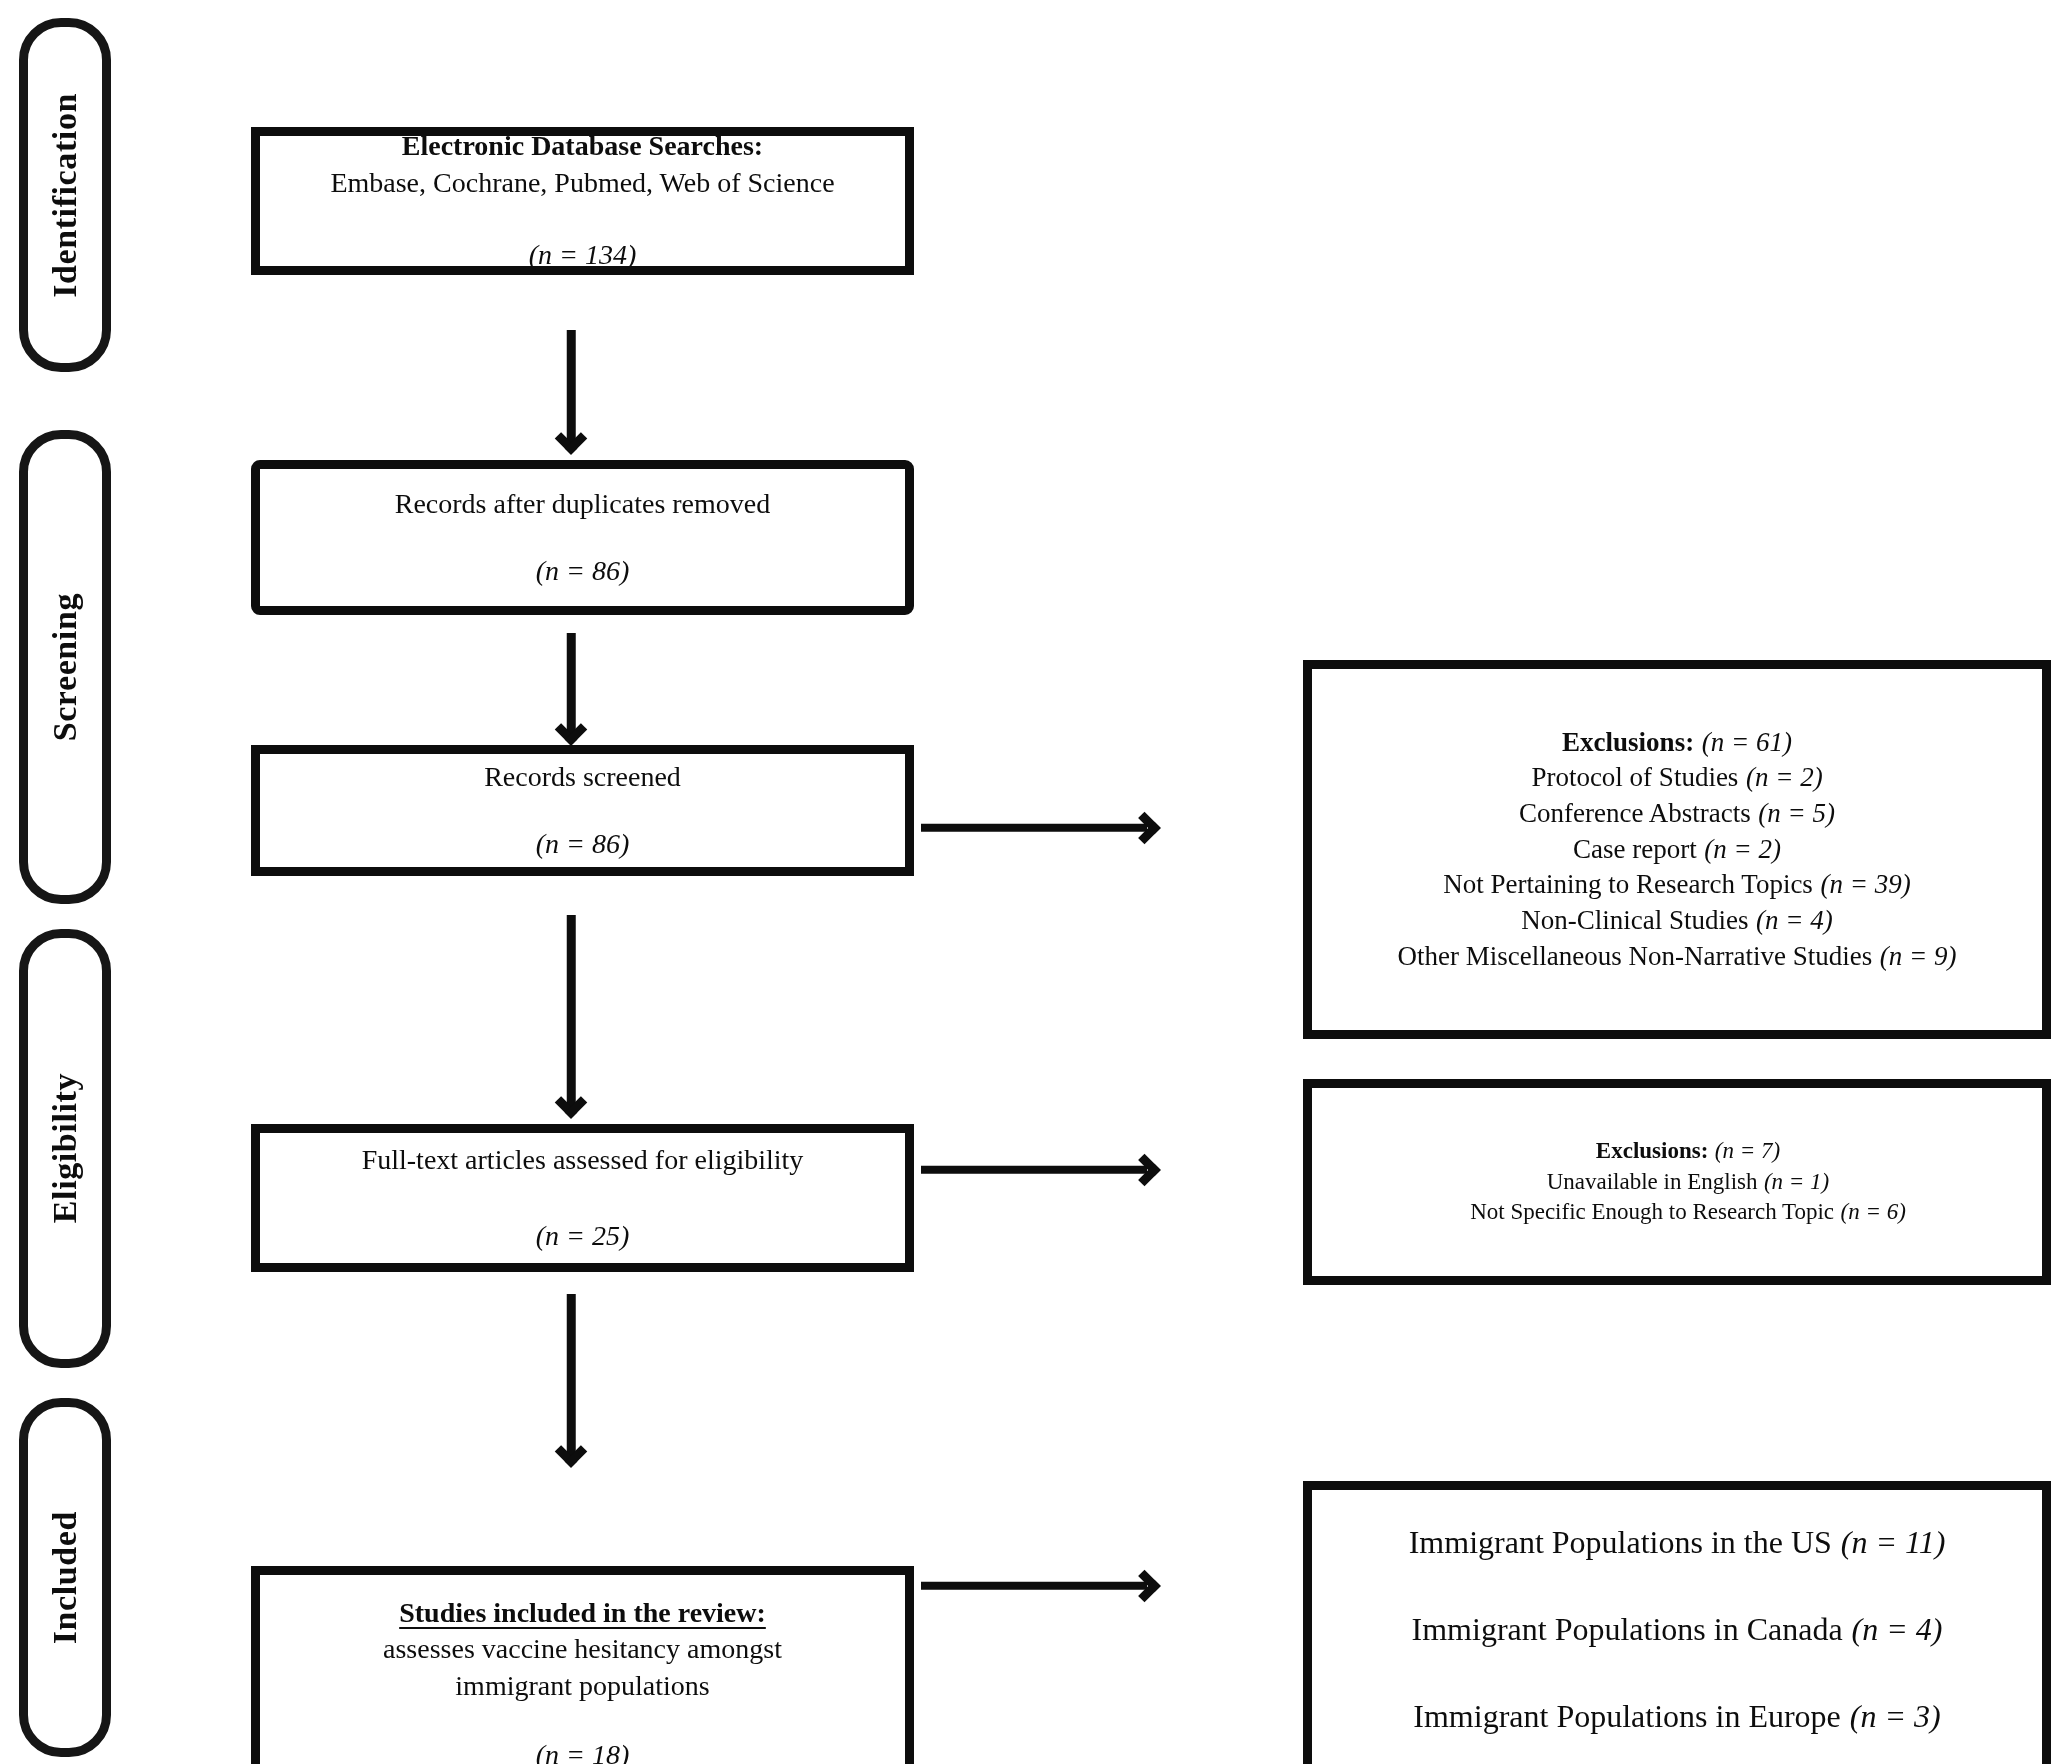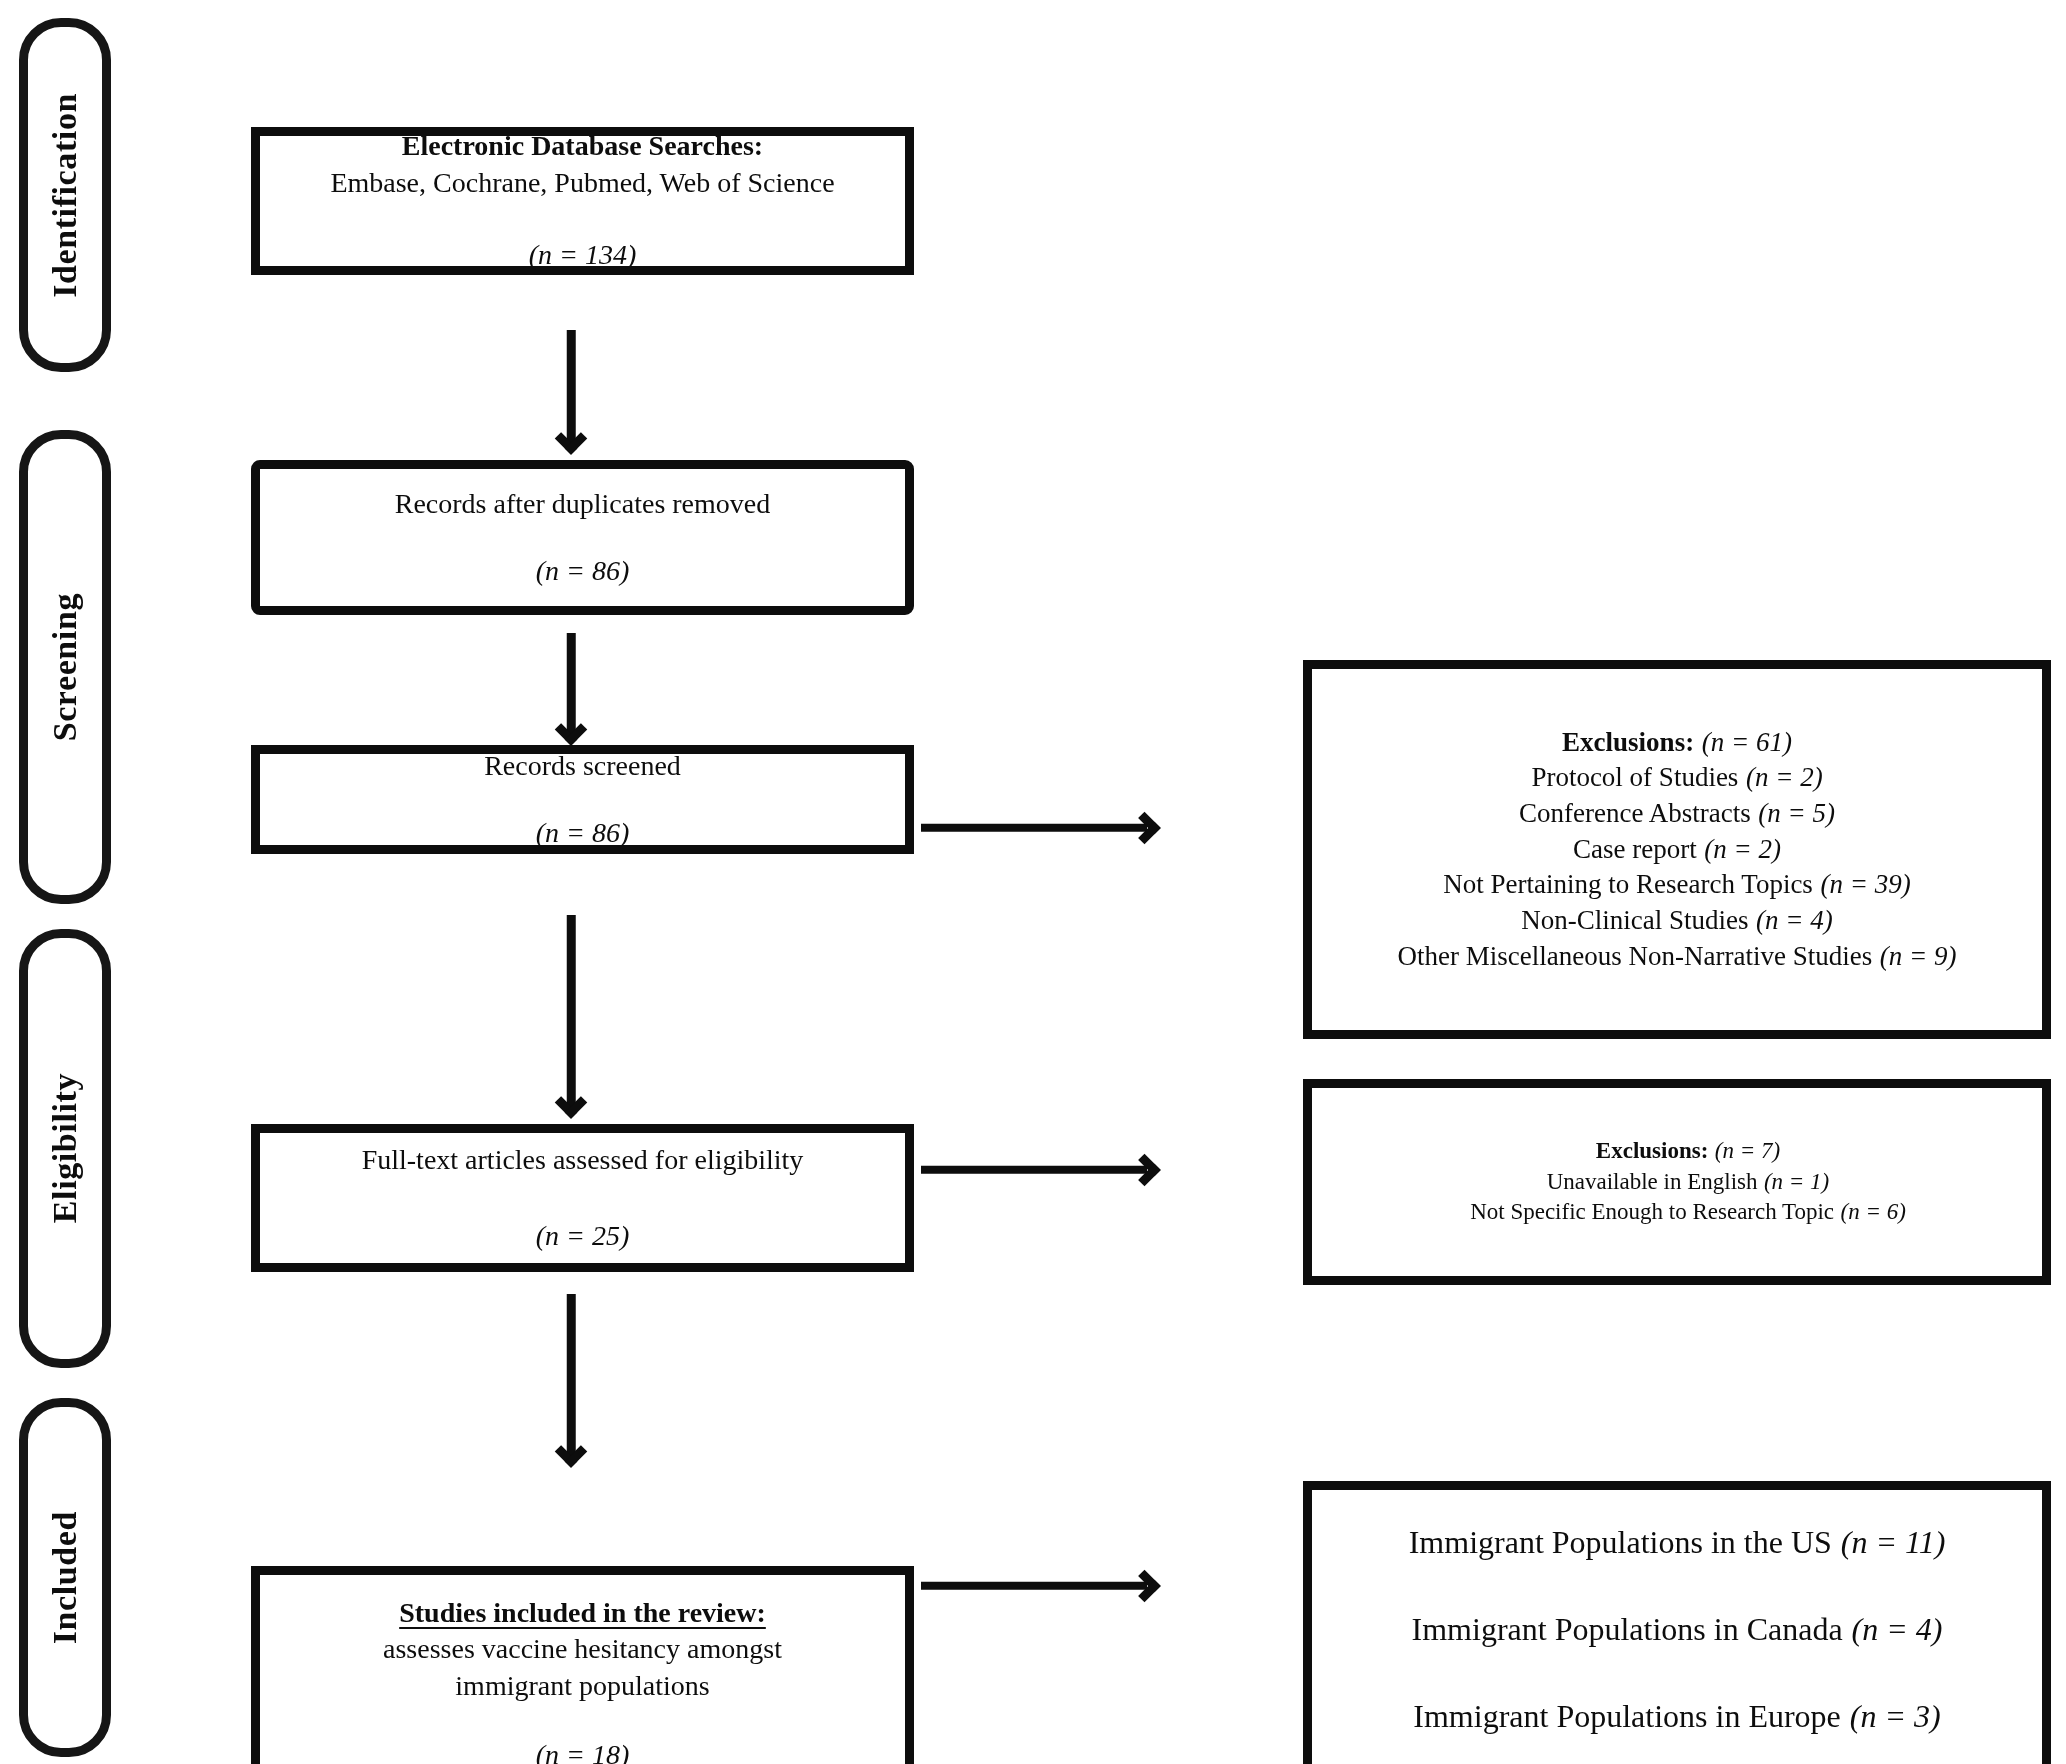--- a/index.html
+++ b/index.html
@@ -104,21 +104,21 @@
     <div class="title">Electronic Database Searches:</div>
     <div>Embase, Cochrane, Pubmed, Web of Science</div>
     <div class="count"><i>(n = 134)</i></div>
   </div>
 
   <div class="fbox main-col" style="top:460px;height:155px;border-radius:9px;">
     <div>Records after duplicates removed</div>
     <div class="count" style="margin-top:30px;"><i>(n = 86)</i></div>
   </div>
 
-  <div class="fbox main-col" style="top:745px;height:109px;">
+  <div class="fbox main-col" style="top:745px;height:131px;">
     <div>Records screened</div>
     <div class="count" style="margin-top:30px;"><i>(n = 86)</i></div>
   </div>
 
   <div class="fbox main-col" style="top:1124px;height:148px;">
     <div>Full-text articles assessed for eligibility</div>
     <div class="count" style="margin-top:39px;"><i>(n = 25)</i></div>
   </div>
 
   <div class="fbox main-col" style="top:1566px;height:236px;">

